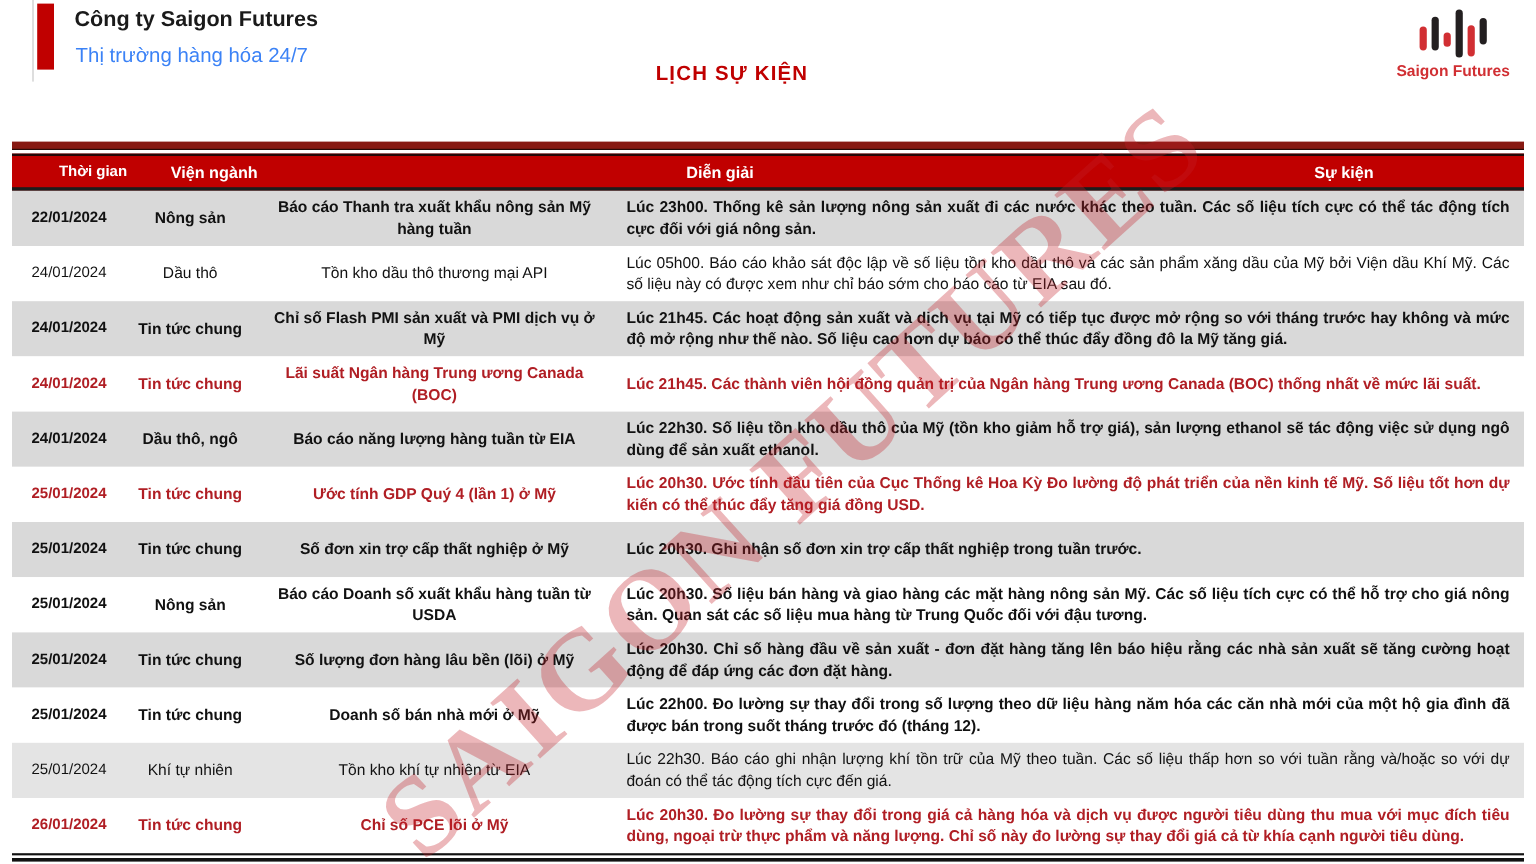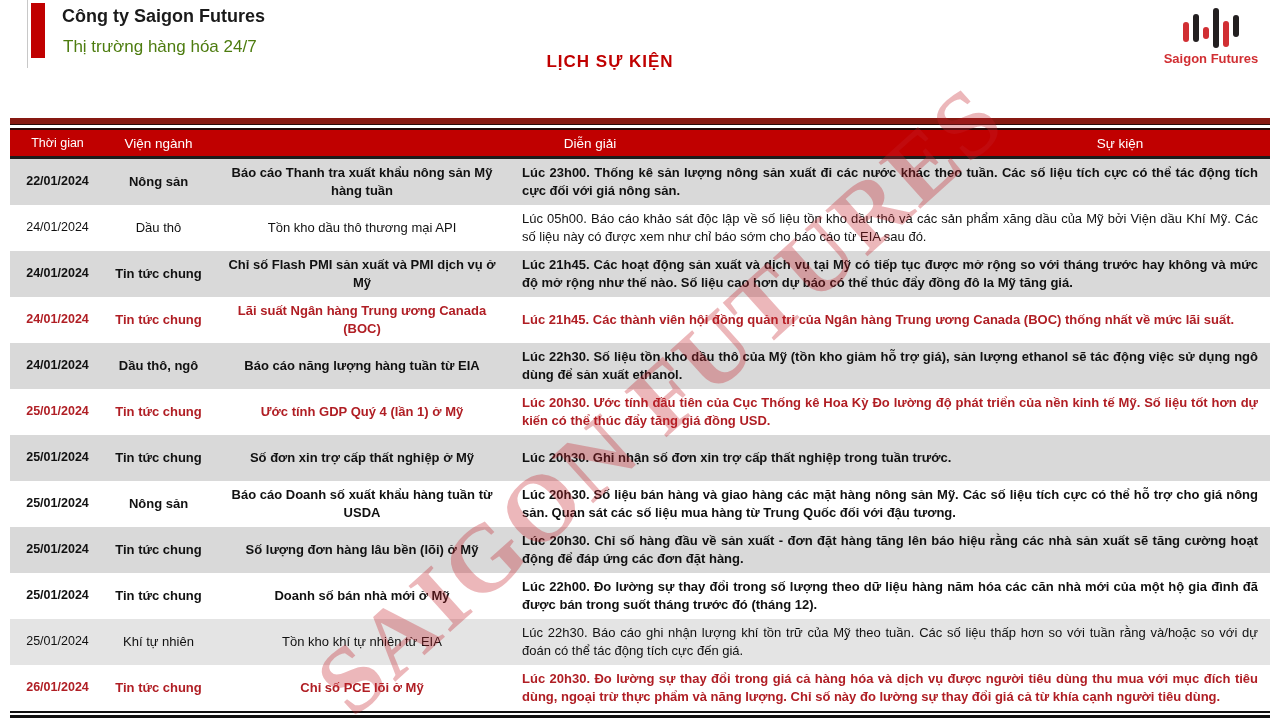--- a/index.html
+++ b/index.html
@@ -3,42 +3,42 @@
 <meta charset="utf-8">
 <style>
   html,body{margin:0;padding:0;background:#fff;}
   .page{position:relative;width:1280px;height:720px;background:#fff;overflow:hidden;
         font-family:"Liberation Sans","DejaVu Sans",sans-serif;color:#111;}
 
   
   .brand-rule{position:absolute;left:27px;top:0;width:1px;height:68px;background:#c8c8c8;}
   .brand-bar{position:absolute;left:31px;top:3px;width:14px;height:55px;background:#C00000;}
   .company{position:absolute;left:62px;top:6px;font-size:18px;font-weight:bold;color:#1a1a1a;}
-  .tagline{position:absolute;left:63px;top:37px;font-size:17px;color:#4d7c0f;}
+  .tagline{position:absolute;left:63px;top:37px;font-size:17px;color:#3b82f6;}
 
   .page-title{position:absolute;left:0;top:52px;width:1220px;text-align:center;
               font-size:17px;font-weight:bold;color:#C00000;letter-spacing:1px;}
 
   
   .logo{position:absolute;right:14px;top:6px;width:110px;text-align:center;}
   .logo-bars{display:flex;justify-content:center;align-items:center;gap:4px;height:44px;}
   .logo-bars span{display:block;width:6px;border-radius:3px;}
   .lb1{height:20px;background:#d12f33;transform:translateY(4px);}
   .lb2{height:28px;background:#231f20;}
   .lb3{height:12px;background:#d12f33;transform:translateY(5px);}
   .lb4{height:40px;background:#231f20;}
   .lb5{height:26px;background:#d12f33;transform:translateY(6px);}
   .lb6{height:22px;background:#231f20;transform:translateY(-2px);}
   .logo-text{font-size:13px;font-weight:bold;color:#d12f33;margin-top:1px;}
 
   
   .table-wrap{position:absolute;left:10px;top:118px;width:1260px;}
   .top-bar{height:6px;background:#871912;border-bottom:1px solid #2a0a08;margin-bottom:3px;}
   .thead{display:flex;background:#C00000;border-top:2px solid #240808;border-bottom:3px solid #1c1c1c;
-         color:#fff;font-weight:normal;font-size:13.5px;align-items:center;height:26px;}
+         color:#fff;font-weight:bold;font-size:13.5px;align-items:center;height:26px;padding-left:20px;}
   .row{display:flex;align-items:center;min-height:40px;padding:3px 0;font-size:13px;line-height:1.42;}
   .cell{box-sizing:border-box;}
   .c-date {width:95px; text-align:center;flex:none;font-size:12.5px;}
   .c-group{width:107px;text-align:center;flex:none;}
   .c-event{width:300px;text-align:center;flex:none;padding:0 6px;}
   .c-desc {flex:1;text-align:justify;padding:0 12px 0 10px;}
   .row.bold{font-weight:bold;}
   .row.red{color:#b01e24;}
   .bottom-line1{height:2px;background:#111;}
   .bottom-gap{height:2px;background:#fff;}

